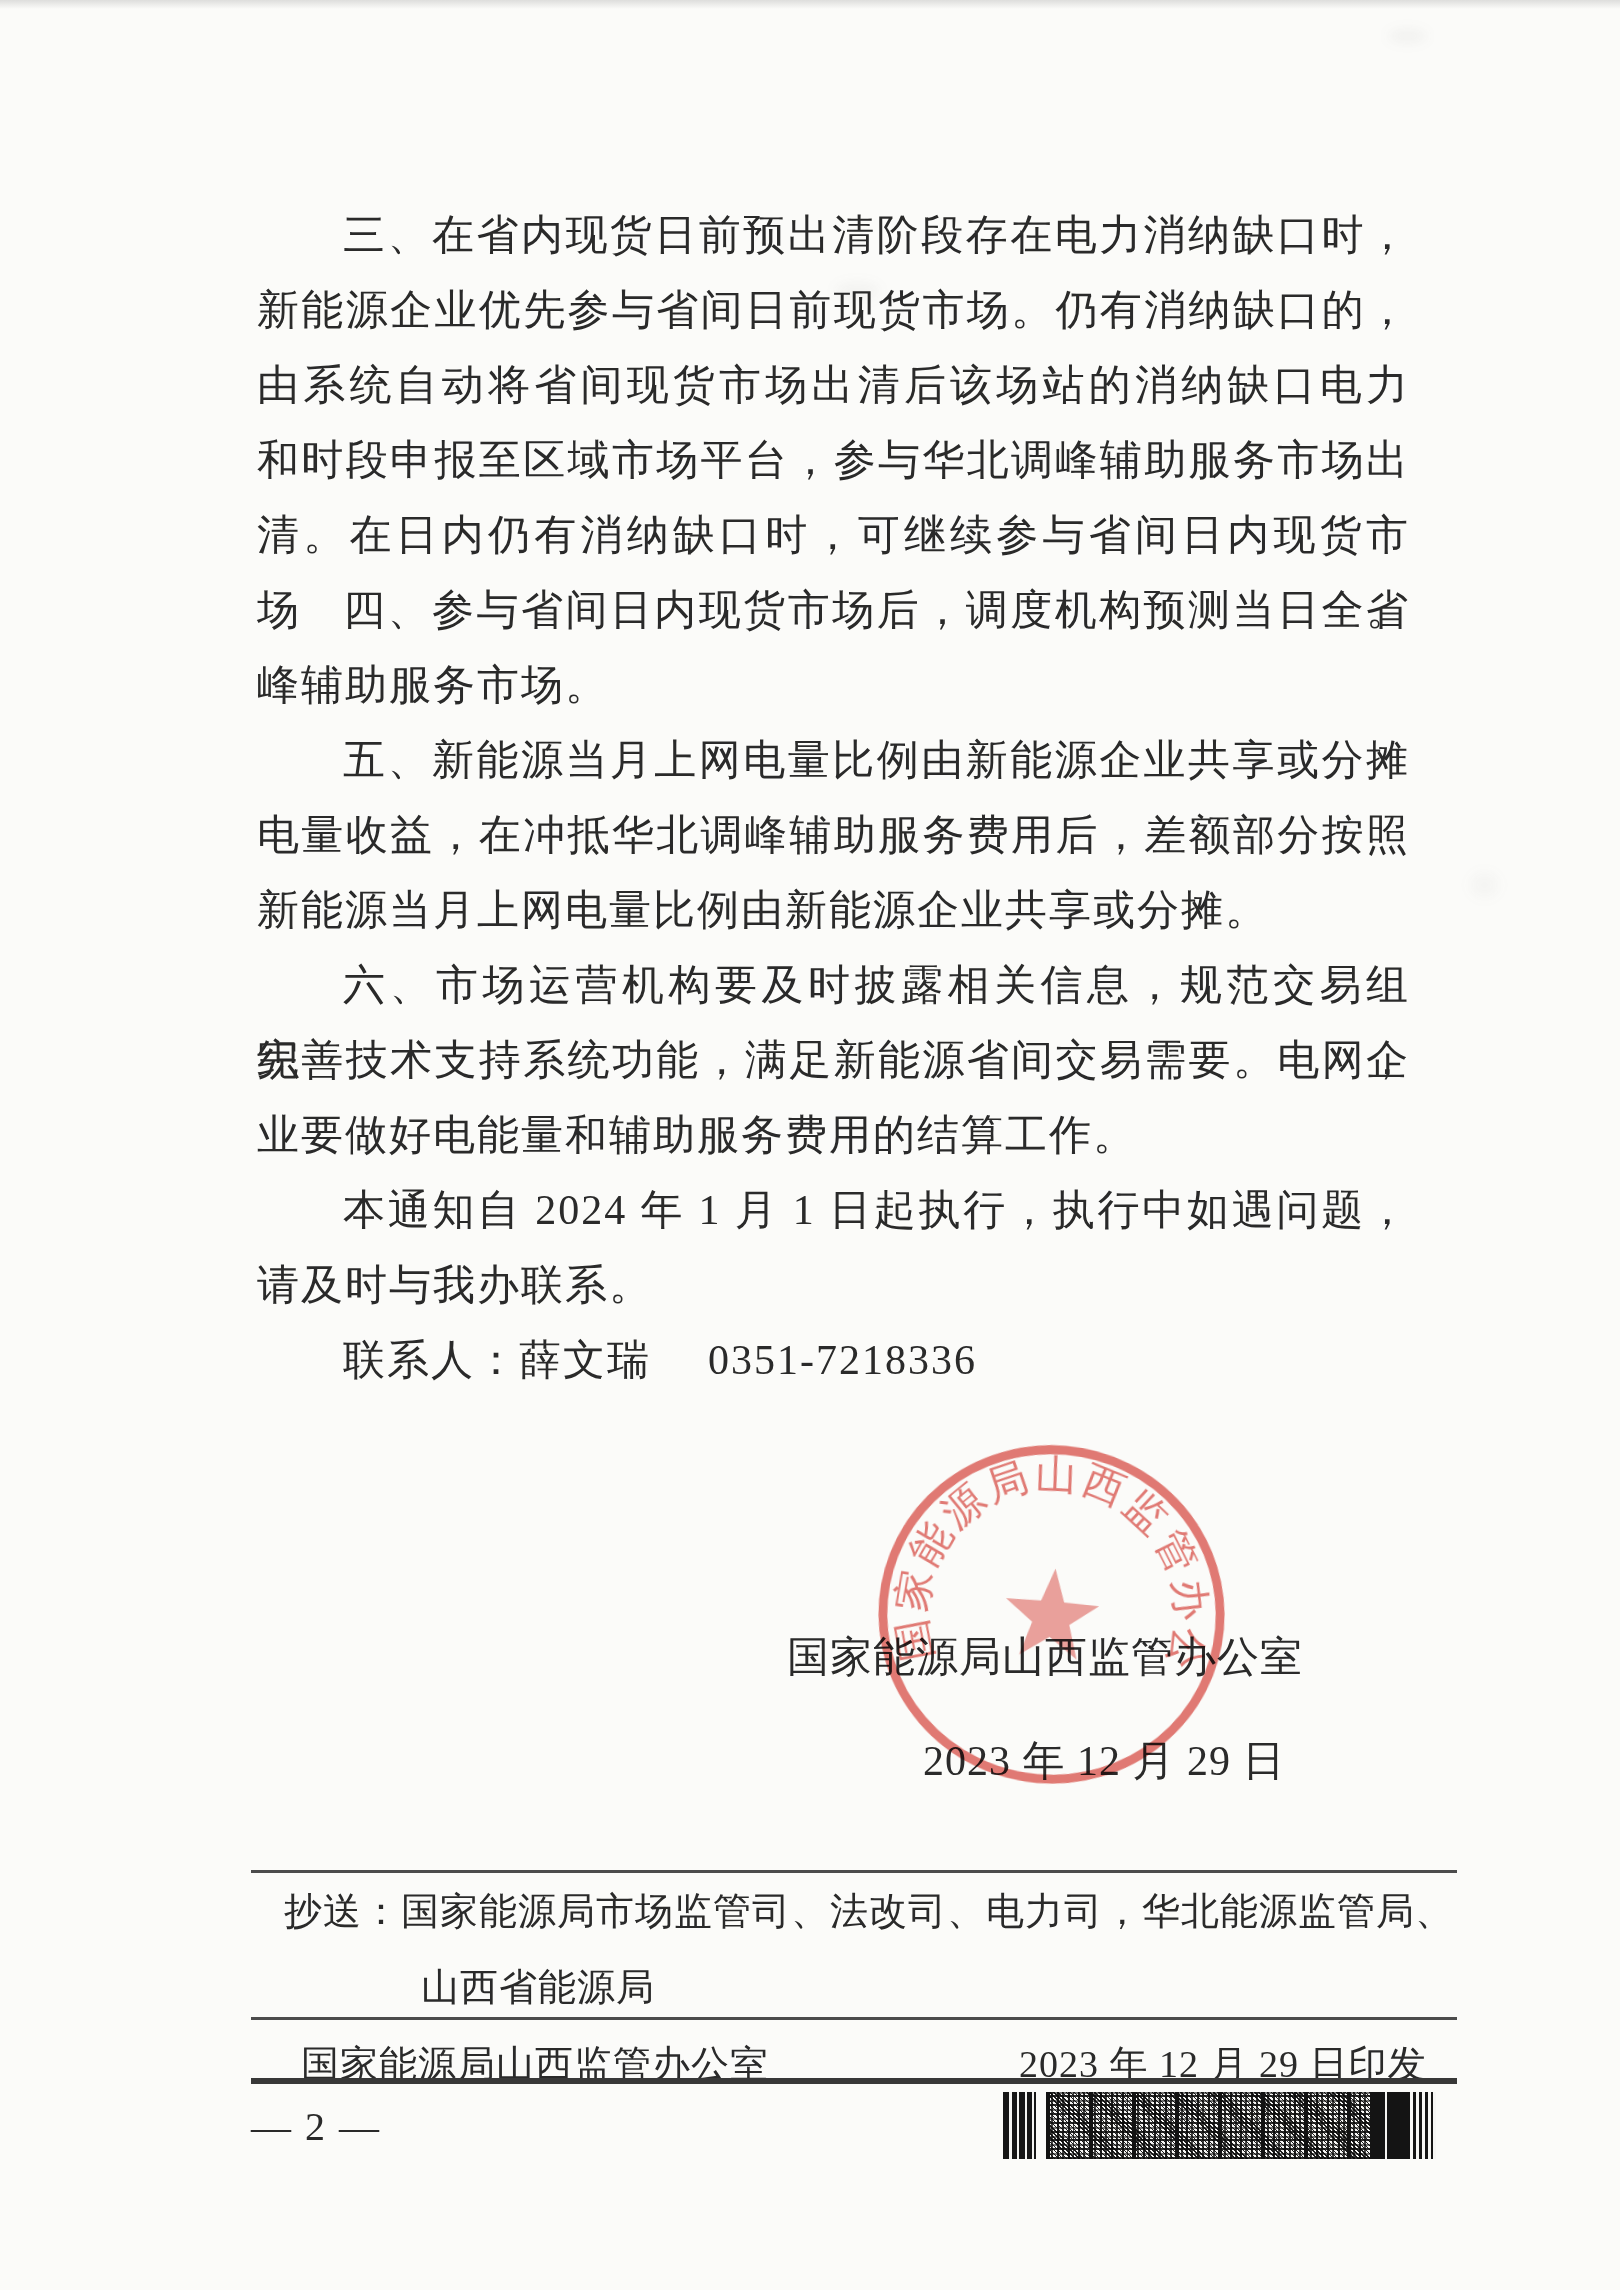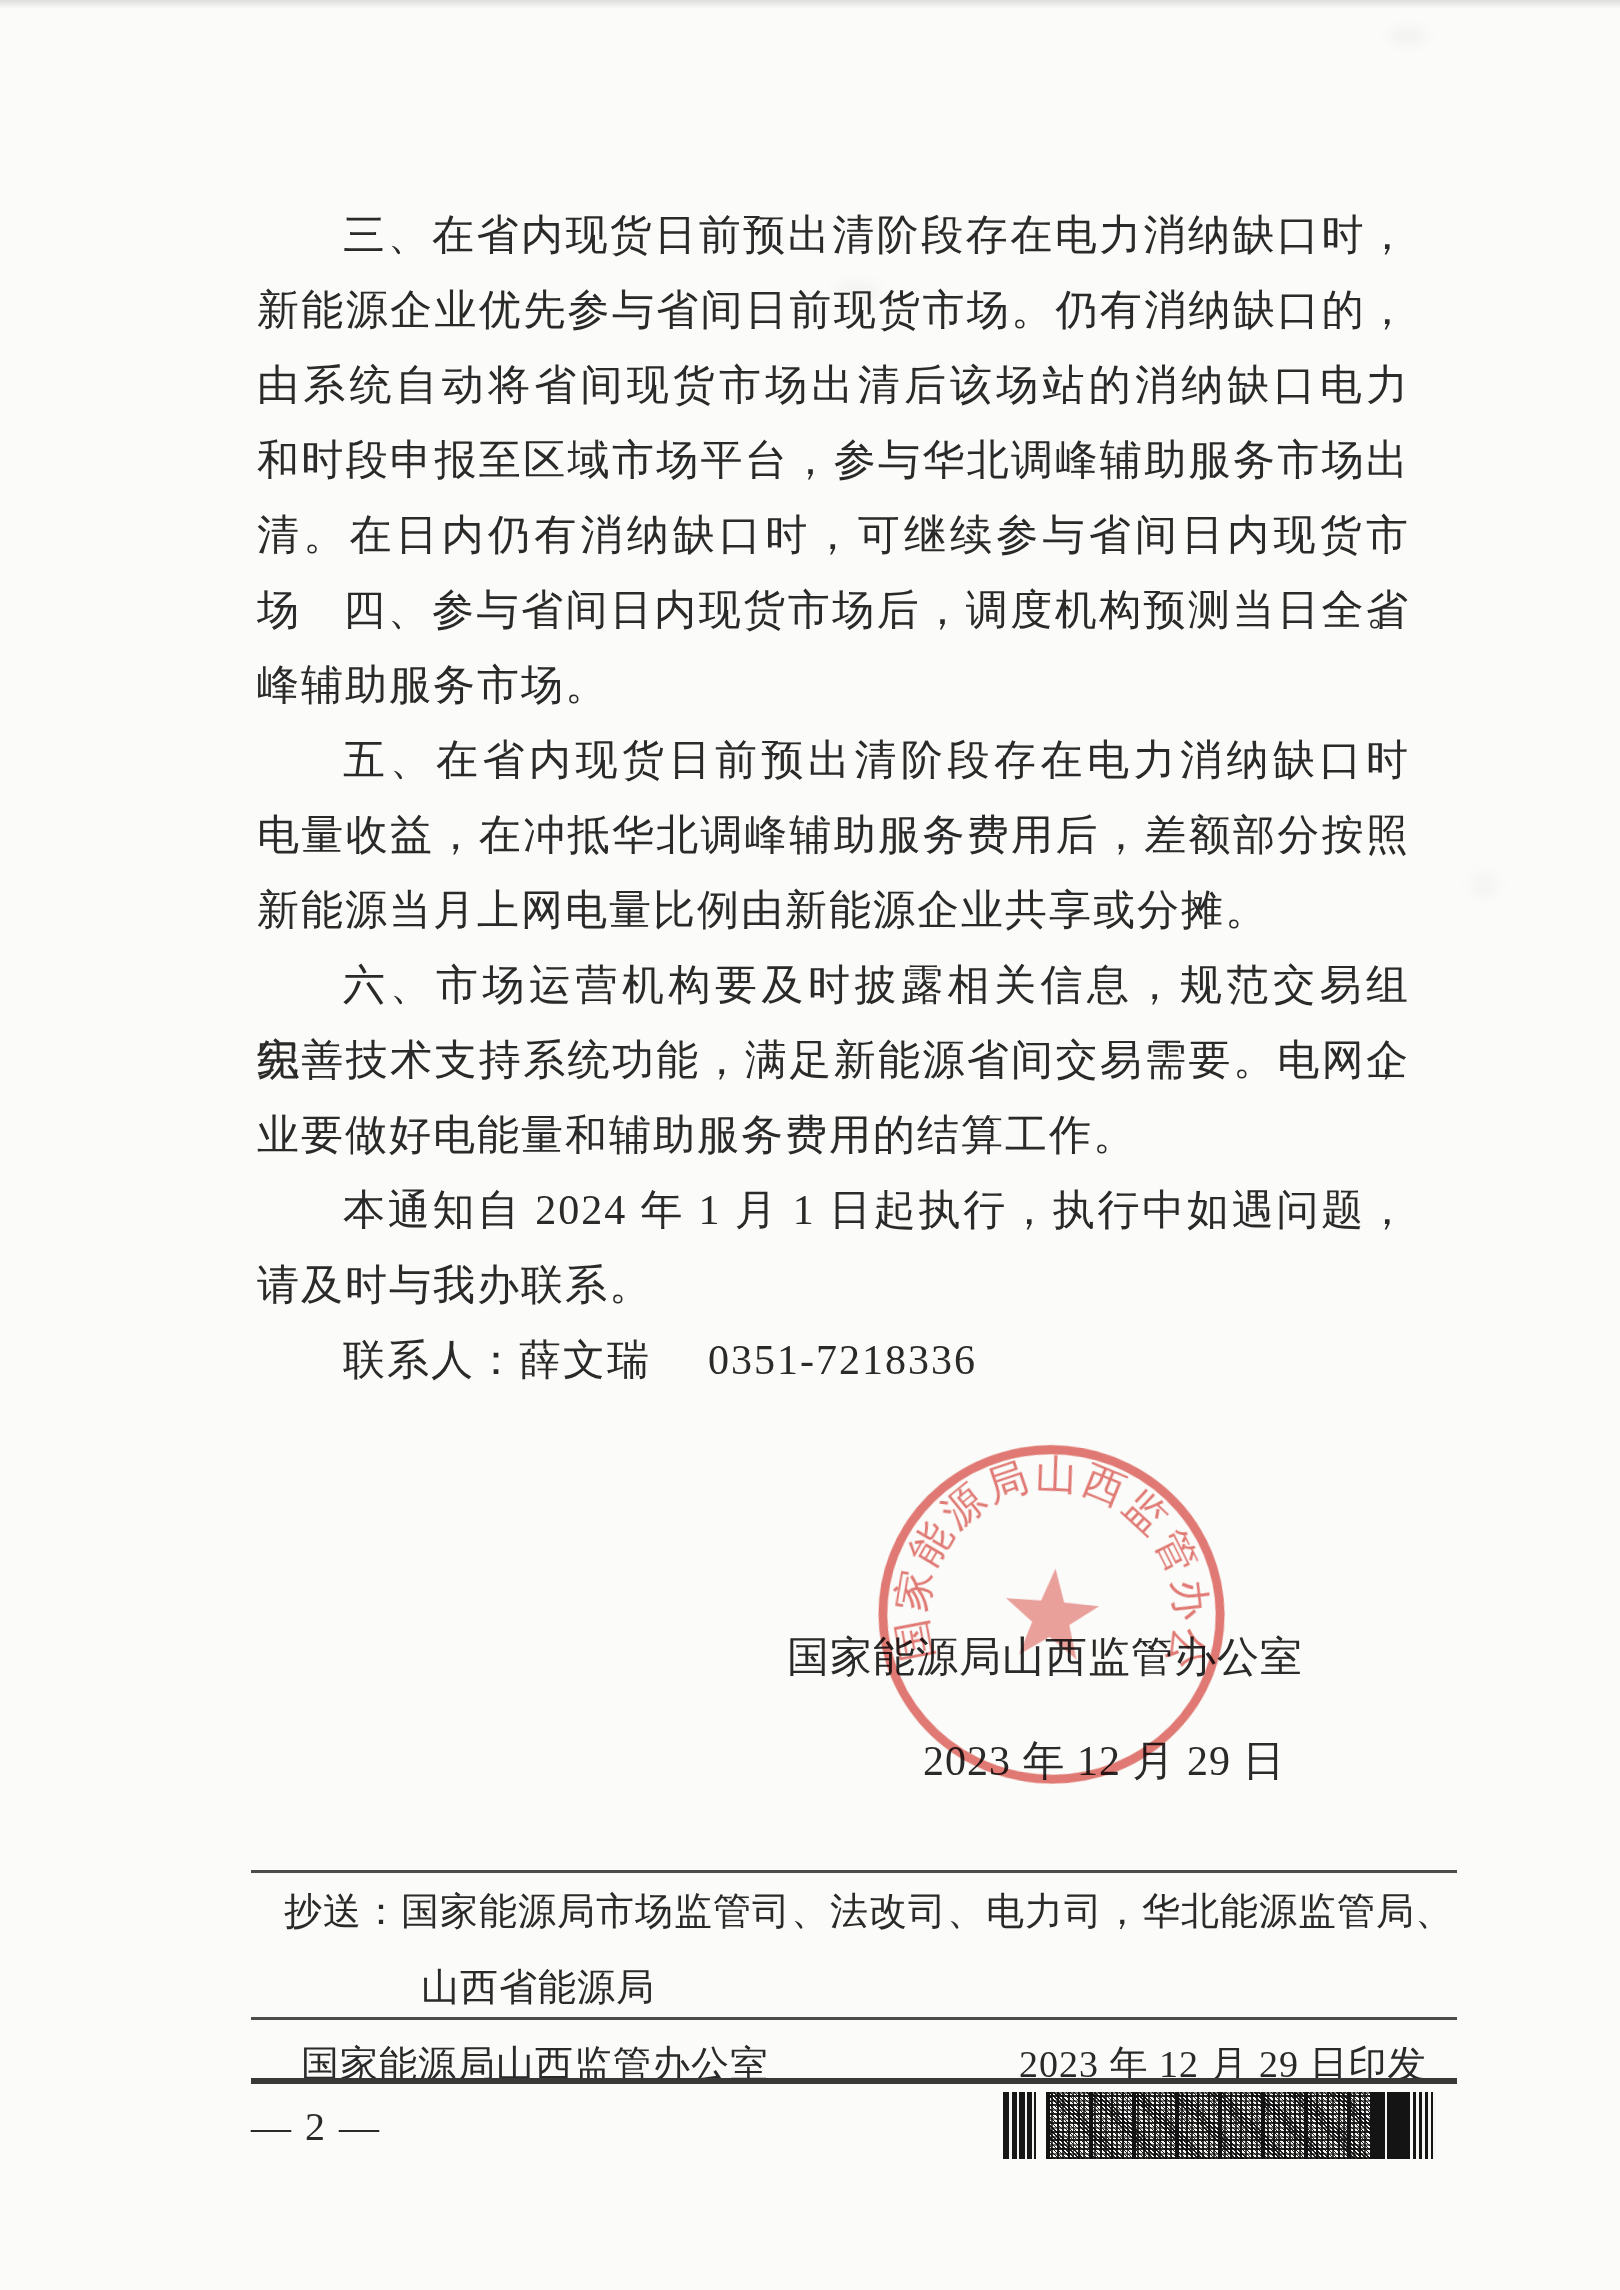--- a/index.html
+++ b/index.html
@@ -88,21 +88,21 @@
   <div class="smudge sm3"></div>
 
   <div class="body-text">
     <div class="line jl ind">三、在省内现货日前预出清阶段存在电力消纳缺口时，</div>
     <div class="line jl">新能源企业优先参与省间日前现货市场。仍有消纳缺口的，</div>
     <div class="line jl">由系统自动将省间现货市场出清后该场站的消纳缺口电力</div>
     <div class="line jl">和时段申报至区域市场平台，参与华北调峰辅助服务市场出</div>
     <div class="line jl">清。在日内仍有消纳缺口时，可继续参与省间日内现货市场。</div>
     <div class="line jl ind">四、参与省间日内现货市场后，调度机构预测当日全省</div>
     <div class="line ll">峰辅助服务市场。</div>
-    <div class="line jl ind">五、在省内现货日前预出清阶段存在电力消纳缺口时</div>
+    <div class="line jl ind">五、新能源当月上网电量比例由新能源企业共享或分摊</div>
     <div class="line jl">电量收益，在冲抵华北调峰辅助服务费用后，差额部分按照</div>
     <div class="line ll">新能源当月上网电量比例由新能源企业共享或分摊。</div>
     <div class="line jl ind">六、市场运营机构要及时披露相关信息，规范交易组织，</div>
     <div class="line jl">完善技术支持系统功能，满足新能源省间交易需要。电网企</div>
     <div class="line ll">业要做好电能量和辅助服务费用的结算工作。</div>
     <div class="line jl ind">本通知自 2024 年 1 月 1 日起执行，执行中如遇问题，</div>
     <div class="line ll">请及时与我办联系。</div>
     <div class="line ll ind">
       <span>联系人：薛文瑞</span><span class="contact-gap"></span><span>0351-7218336</span>
     </div>

